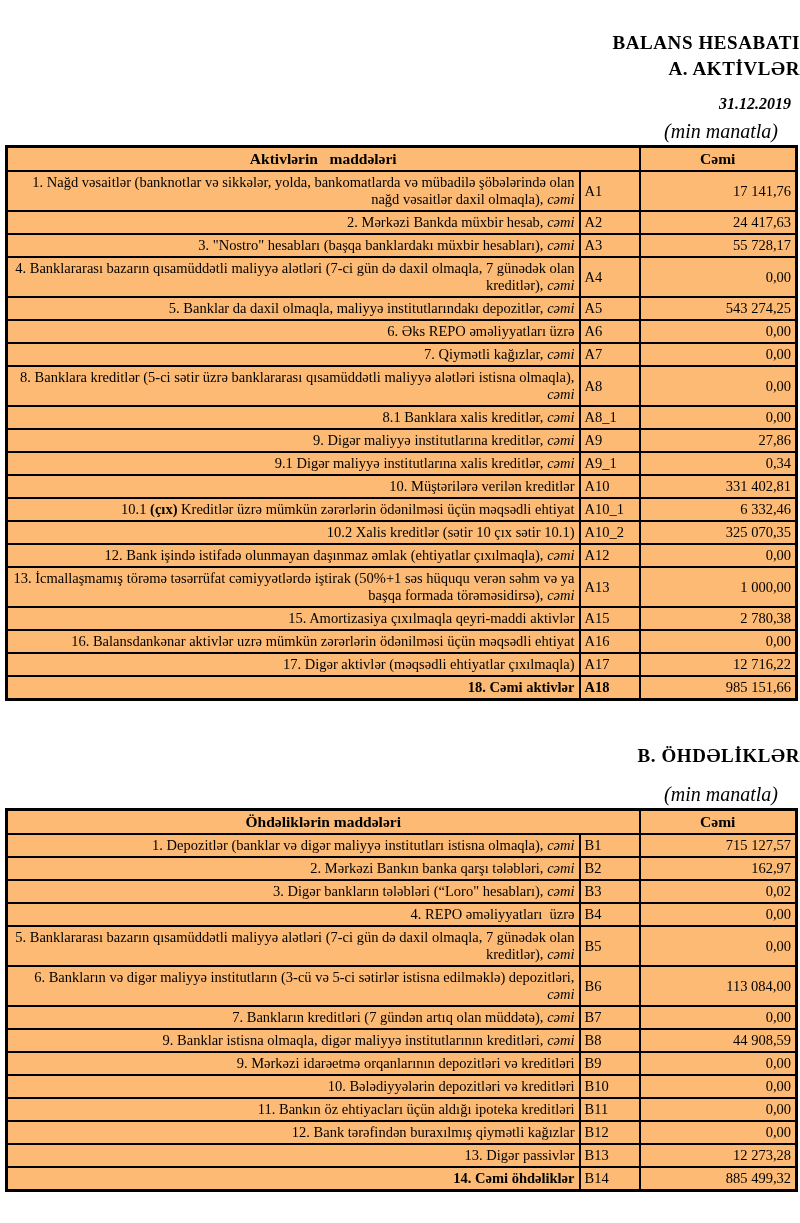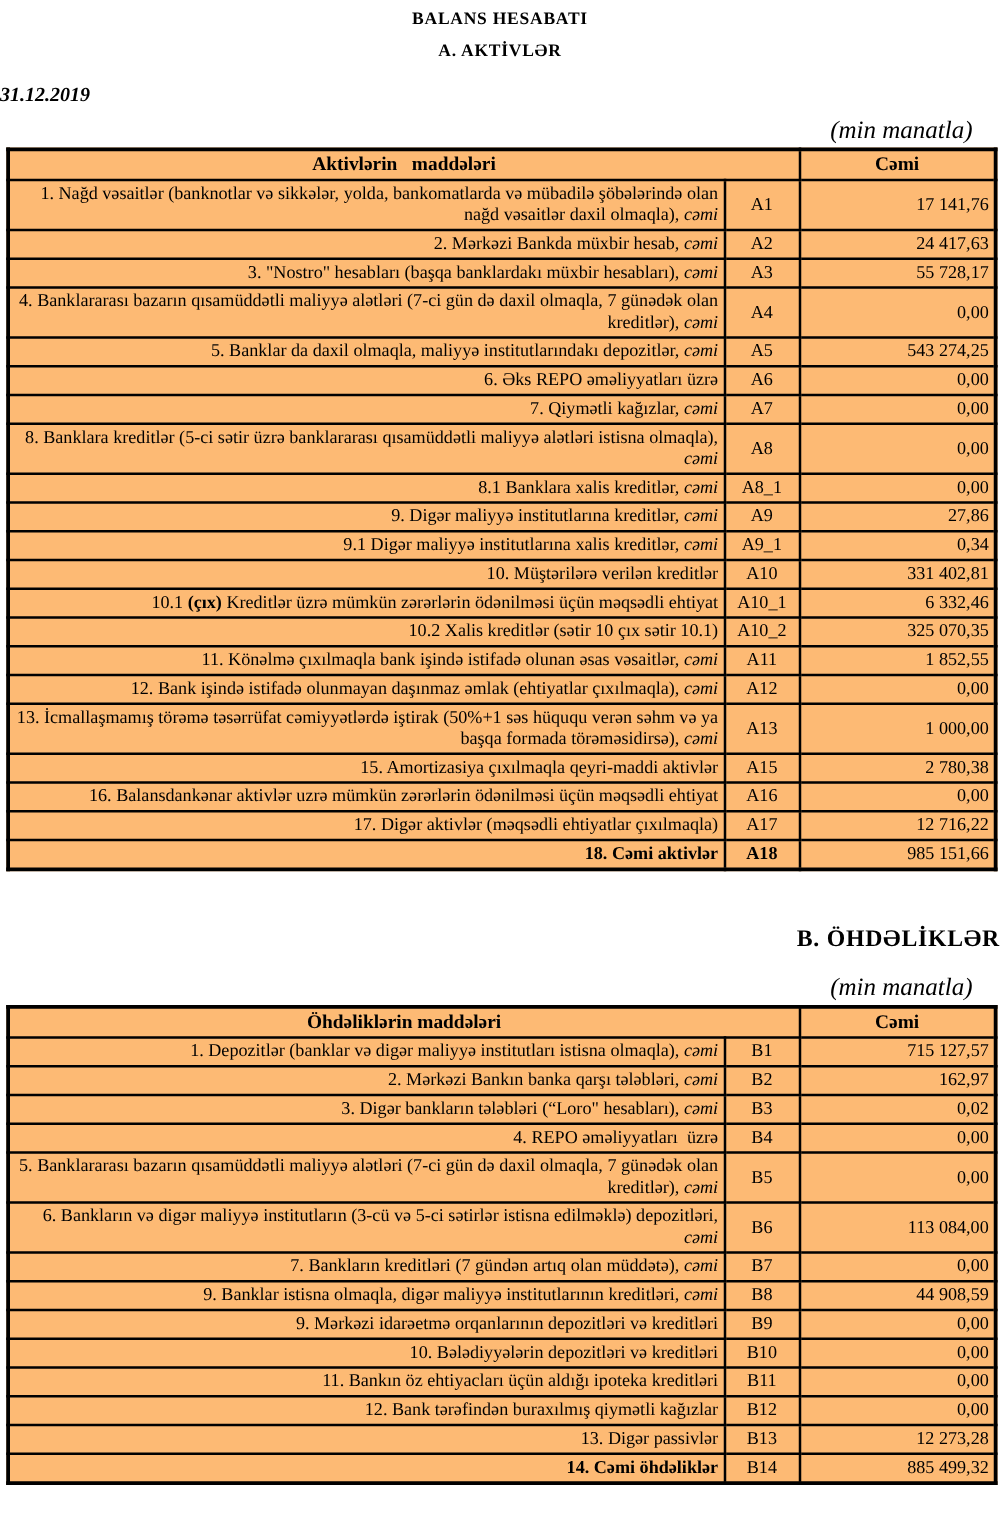--- a/index.html
+++ b/index.html
@@ -7,34 +7,35 @@
   body {
     width: 800px;
     height: 1223px;
     font-family: "Liberation Serif", "DejaVu Serif", serif;
     color: #000;
     overflow: hidden;
   }
   .page { width: 800px; height: 1223px; position: relative; }
 
   .doc-title {
-    text-align: center;
-    font-weight: bold;
-    font-size: 14px;
+    text-align: right;
+    font-weight: bold;
+    font-size: 19px;
     letter-spacing: 0.6px;
     line-height: 26px;
-    padding-top: 3px;
+    padding-top: 30px;
   }
   .section-title {
     text-align: right;
     font-weight: bold;
     font-size: 19px;
     letter-spacing: 0.6px;
   }
   .date-line {
+    text-align: right;
     font-style: italic;
     font-weight: bold;
     font-size: 16px;
     padding-right: 9px;
     margin-top: 13px;
   }
   .unit-line {
     text-align: right;
     font-style: italic;
     font-size: 20px;
@@ -62,21 +63,21 @@
   }
   table.sheet th {
     font-size: 15.5px;
     line-height: 18px;
     text-align: center;
     font-weight: bold;
     white-space: pre-wrap;
     padding: 2px 4px;
   }
   td.desc { text-align: right; white-space: pre-wrap; }
-  td.code { text-align: center; }
+  td.code { }
   td.val  { text-align: right; padding-right: 5px; }
   .it { font-style: italic; }
   .b  { font-weight: bold; }
   tr.row-bold td.desc { font-weight: bold; }
 
   .gap-b { margin-top: 44px; }
   .unit-b { margin-top: 16px; }
 </style>
 </head>
 <body>
@@ -166,25 +167,20 @@
           <td class="desc"><span>10.1 </span><span class="b">(çıx)</span><span> Kreditlər üzrə mümkün zərərlərin ödənilməsi üçün məqsədli ehtiyat</span></td>
           <td class="code">A10_1</td>
           <td class="val">6 332,46</td>
         </tr>
         <tr>
           <td class="desc"><span>10.2 Xalis kreditlər (sətir 10 çıx sətir 10.1)</span></td>
           <td class="code">A10_2</td>
           <td class="val">325 070,35</td>
         </tr>
         <tr>
-          <td class="desc"><span>11. Könəlmə çıxılmaqla bank işində istifadə olunan əsas vəsaitlər, </span><span class="it">cəmi</span></td>
-          <td class="code">A11</td>
-          <td class="val">1 852,55</td>
-        </tr>
-        <tr>
           <td class="desc"><span>12. Bank işində istifadə olunmayan daşınmaz əmlak (ehtiyatlar çıxılmaqla), </span><span class="it">cəmi</span></td>
           <td class="code">A12</td>
           <td class="val">0,00</td>
         </tr>
         <tr>
           <td class="desc"><span>13. İcmallaşmamış törəmə təsərrüfat cəmiyyətlərdə iştirak (50%+1 səs hüququ verən səhm və ya başqa formada törəməsidirsə), </span><span class="it">cəmi</span></td>
           <td class="code">A13</td>
           <td class="val">1 000,00</td>
         </tr>
         <tr>

